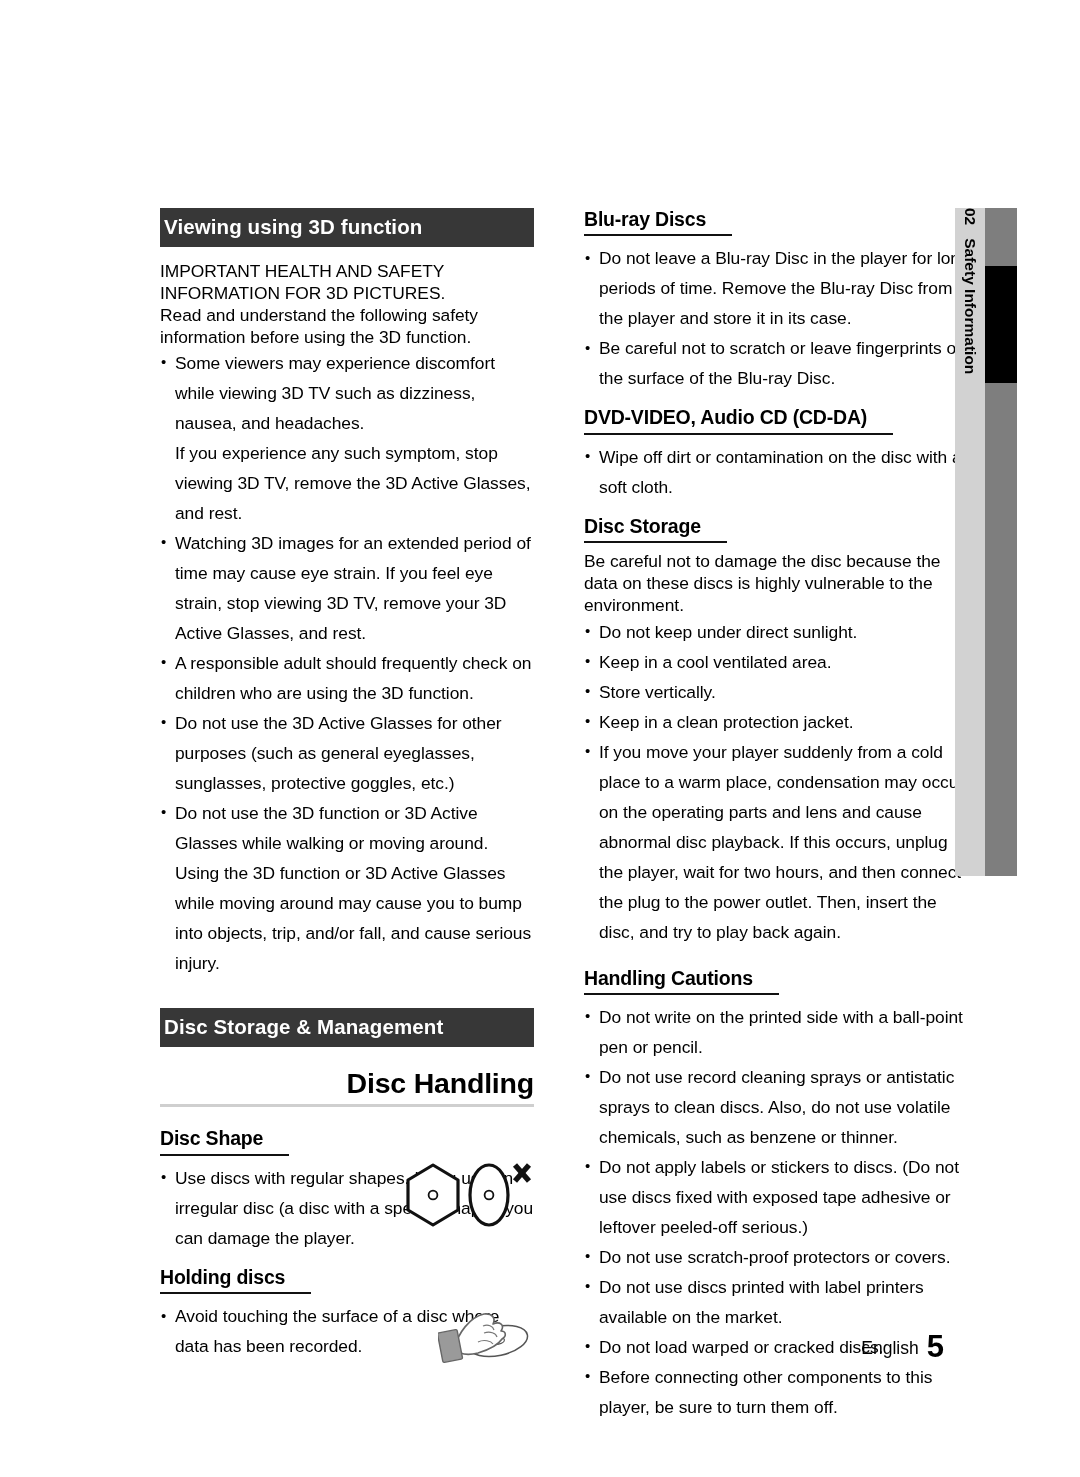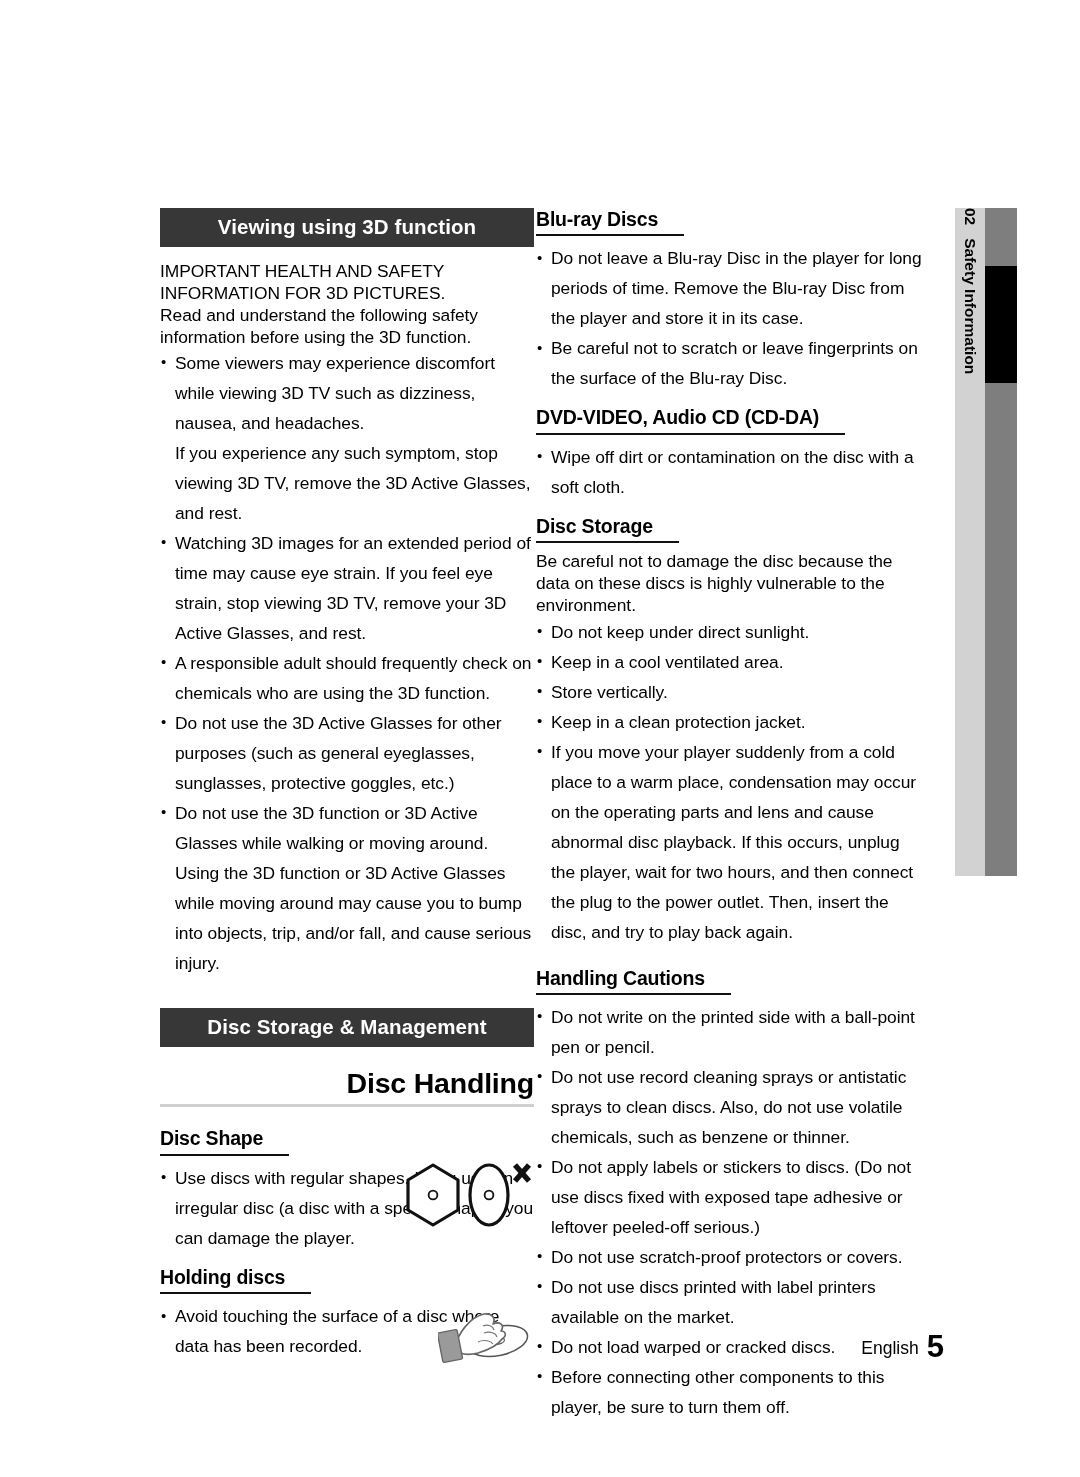--- a/index.html
+++ b/index.html
@@ -23,29 +23,28 @@
     width: 1080px;
     height: 1477px;
   }
 
   
   .col {
     position: absolute;
     top: 208px;
   }
   #col-left  { left: 160px; width: 374px; }
-  #col-right { left: 536px; width: 390px; }
+  #col-right { left: 584px; width: 390px; }
 
   
   .banner {
     background: #373737;
     color: #ffffff;
     font-weight: bold;
     font-size: 20.5px;
-    text-align: center;
     padding: 7px 4px 8px 4px;
     letter-spacing: 0.1px;
     line-height: 1.15;
   }
 
   
   .bigheading {
     font-size: 28.5px;
     font-weight: bold;
     letter-spacing: -0.2px;
@@ -199,21 +198,21 @@
 
     <ul class="bullets">
       <li>
         <span>Some viewers may experience discomfort while viewing 3D TV such as dizziness, nausea, and headaches.</span>
         <div class="sub-para">If you experience any such symptom, stop viewing 3D TV, remove the 3D Active Glasses, and rest.</div>
       </li>
       <li>
         <span>Watching 3D images for an extended period of time may cause eye strain. If you feel eye strain, stop viewing 3D TV, remove your 3D Active Glasses, and rest.</span>
       </li>
       <li>
-        <span>A responsible adult should frequently check on chemicals who are using the 3D function.</span>
+        <span>A responsible adult should frequently check on children who are using the 3D function.</span>
       </li>
       <li>
         <span>Do not use the 3D Active Glasses for other purposes (such as general eyeglasses, sunglasses, protective goggles, etc.)</span>
       </li>
       <li>
         <span>Do not use the 3D function or 3D Active Glasses while walking or moving around. Using the 3D function or 3D Active Glasses while moving around may cause you to bump into objects, trip, and/or fall, and cause serious injury.</span>
       </li>
     </ul>
 
     <div class="gap-xl"></div>

